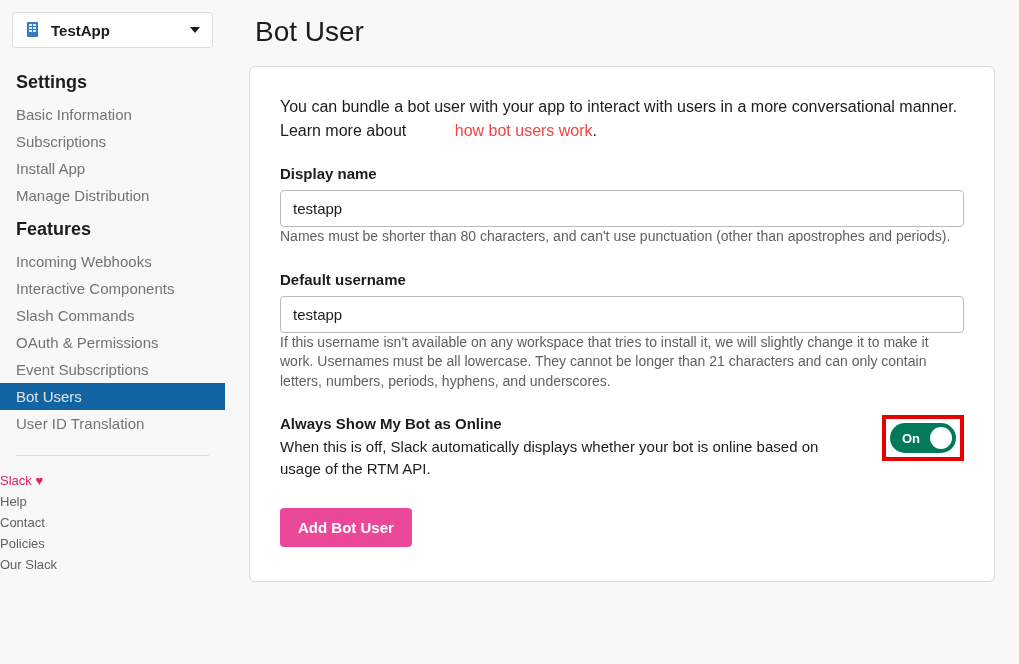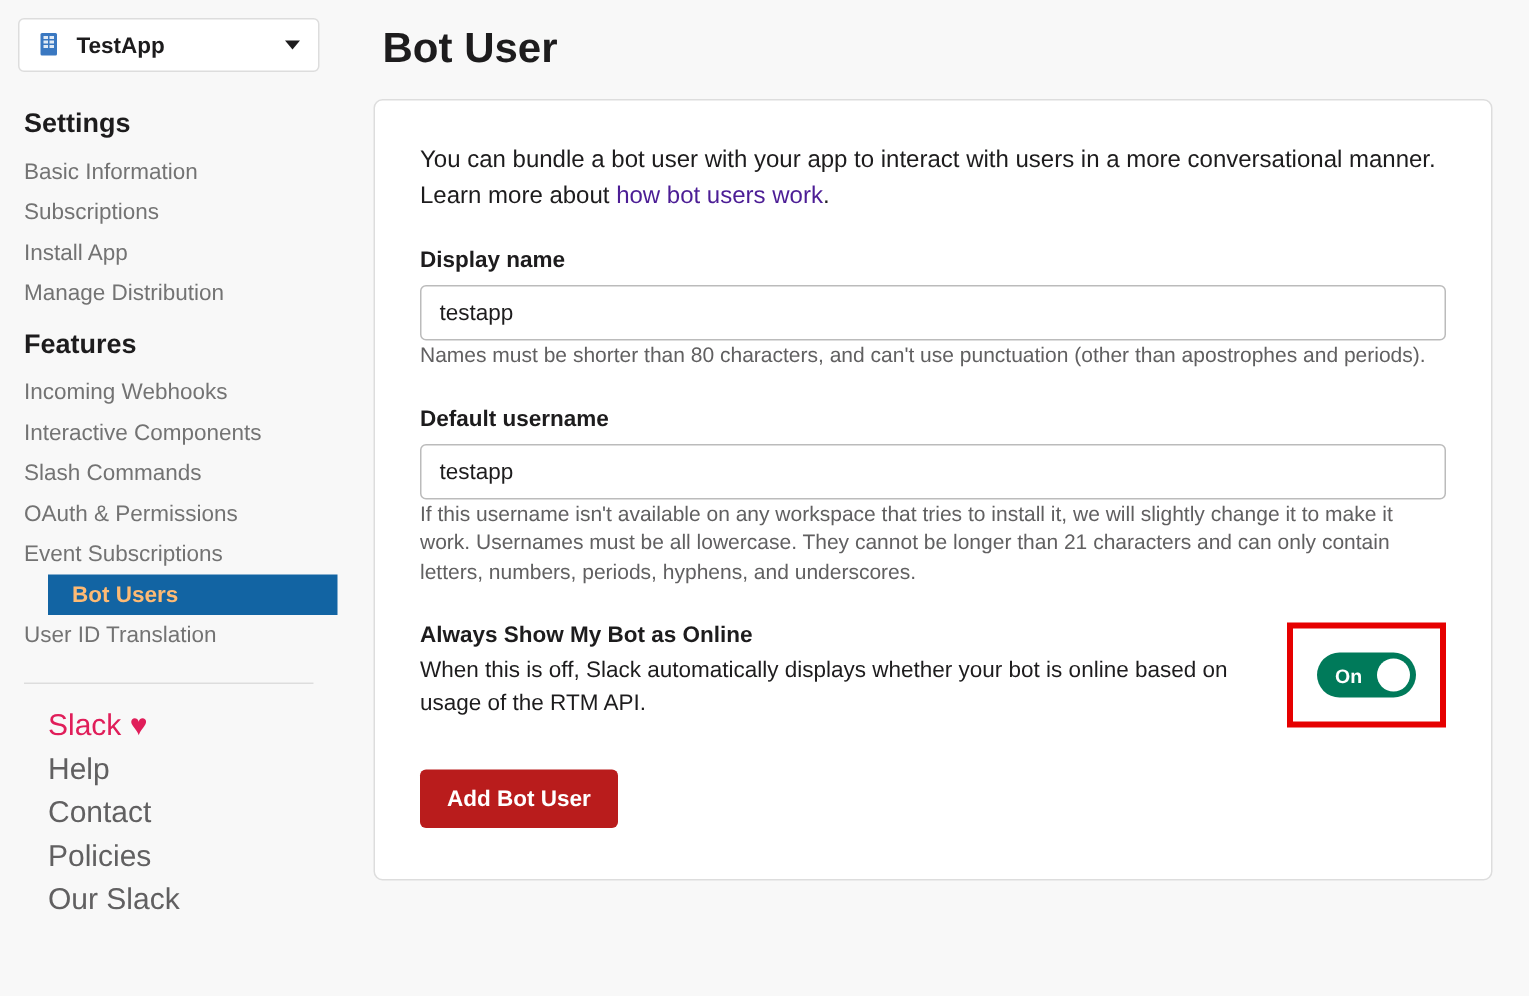--- a/index.html
+++ b/index.html
@@ -47,52 +47,51 @@
       color: #1d1c1d;
     }
     .sidebar-item {
       padding: 5px 16px;
       cursor: pointer;
       color: #737373;
       font-size: 15px;
     }
     .sidebar-item.active {
       background: #1264a3;
-      color: #fdba74;
-      font-weight: 700;
-      margin-left: 32px;
+      color: #e5e5e5;
+      font-weight: 400;
     }
     .sidebar-divider {
       border-top: 1px solid #ddd;
       margin: 18px 16px 14px 16px;
     }
     .footer-link {
       color: #616061;
-      font-size: 20px;
-      padding: 3px 32px;
+      font-size: 13px;
+      padding: 3px 0;
       cursor: pointer;
     }
     .footer-link.brand { color: #e01e5a; }
     .heart { color: #e01e5a; }
     .main { flex: 1; padding: 16px 24px 24px 24px; }
     .page-title {
       font-size: 28px;
-      font-weight: 700;
+      font-weight: 400;
       margin-bottom: 18px;
       color: #1d1c1d;
       padding-left: 6px;
     }
     .card {
       background: #fff;
       border: 1px solid #ddd;
       border-radius: 6px;
       padding: 28px 30px 34px 30px;
     }
     .intro { font-size: 16px; color: #1d1c1d; line-height: 1.5; margin-bottom: 22px; }
-    a.link { color: #4c1d95; text-decoration: none; }
+    a.link { color: #ef4444; text-decoration: none; margin-left: 44px; }
     .field-label {
       font-weight: 700;
       font-size: 15px;
       margin-bottom: 8px;
       display: block;
     }
     .text-input {
       width: 100%;
       padding: 9px 12px;
       border: 1px solid #bbb;
@@ -111,21 +110,21 @@
       align-items: flex-start;
       justify-content: space-between;
       gap: 30px;
       margin-bottom: 28px;
     }
     .toggle-text { flex: 1; }
     .toggle-title { font-weight: 700; font-size: 15px; margin-bottom: 4px; }
     .toggle-desc { font-size: 15px; line-height: 1.45; }
     .highlight-box {
       border: 4px solid #e60000;
-      padding: 16px;
+      padding: 4px;
       display: inline-flex;
       align-items: center;
     }
     .toggle {
       width: 66px; height: 30px;
       background: #007a5a;
       border-radius: 999px;
       position: relative;
       display: flex;
       align-items: center;
@@ -139,21 +138,21 @@
     }
     .toggle-knob {
       width: 22px; height: 22px;
       background: #fff;
       border-radius: 50%;
       position: absolute;
       right: 4px;
       top: 4px;
     }
     .primary-btn {
-      background: #b91c1c;
+      background: #ec4899;
       color: #fff;
       border: none;
       padding: 11px 18px;
       font-size: 15px;
       font-weight: 700;
       border-radius: 4px;
       cursor: pointer;
     }
   </style>
 </head>

